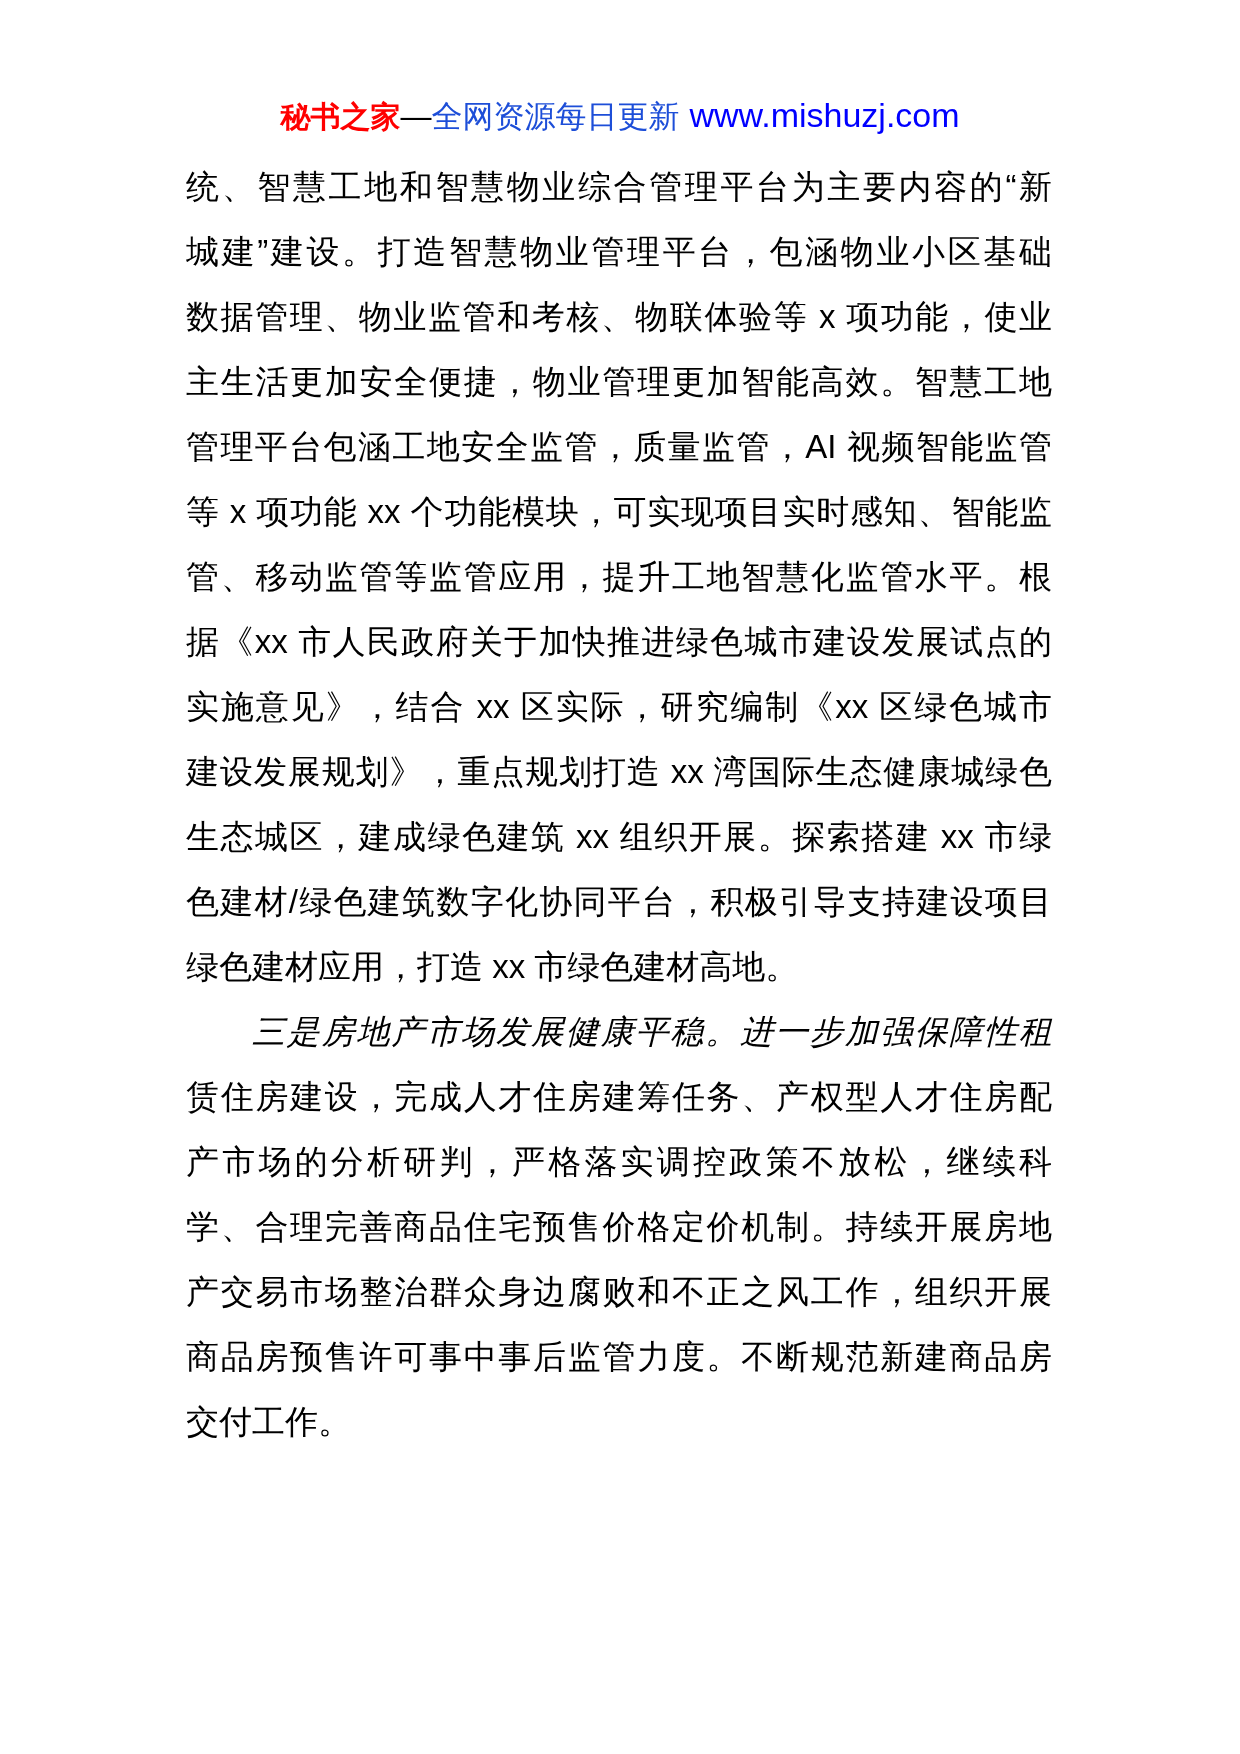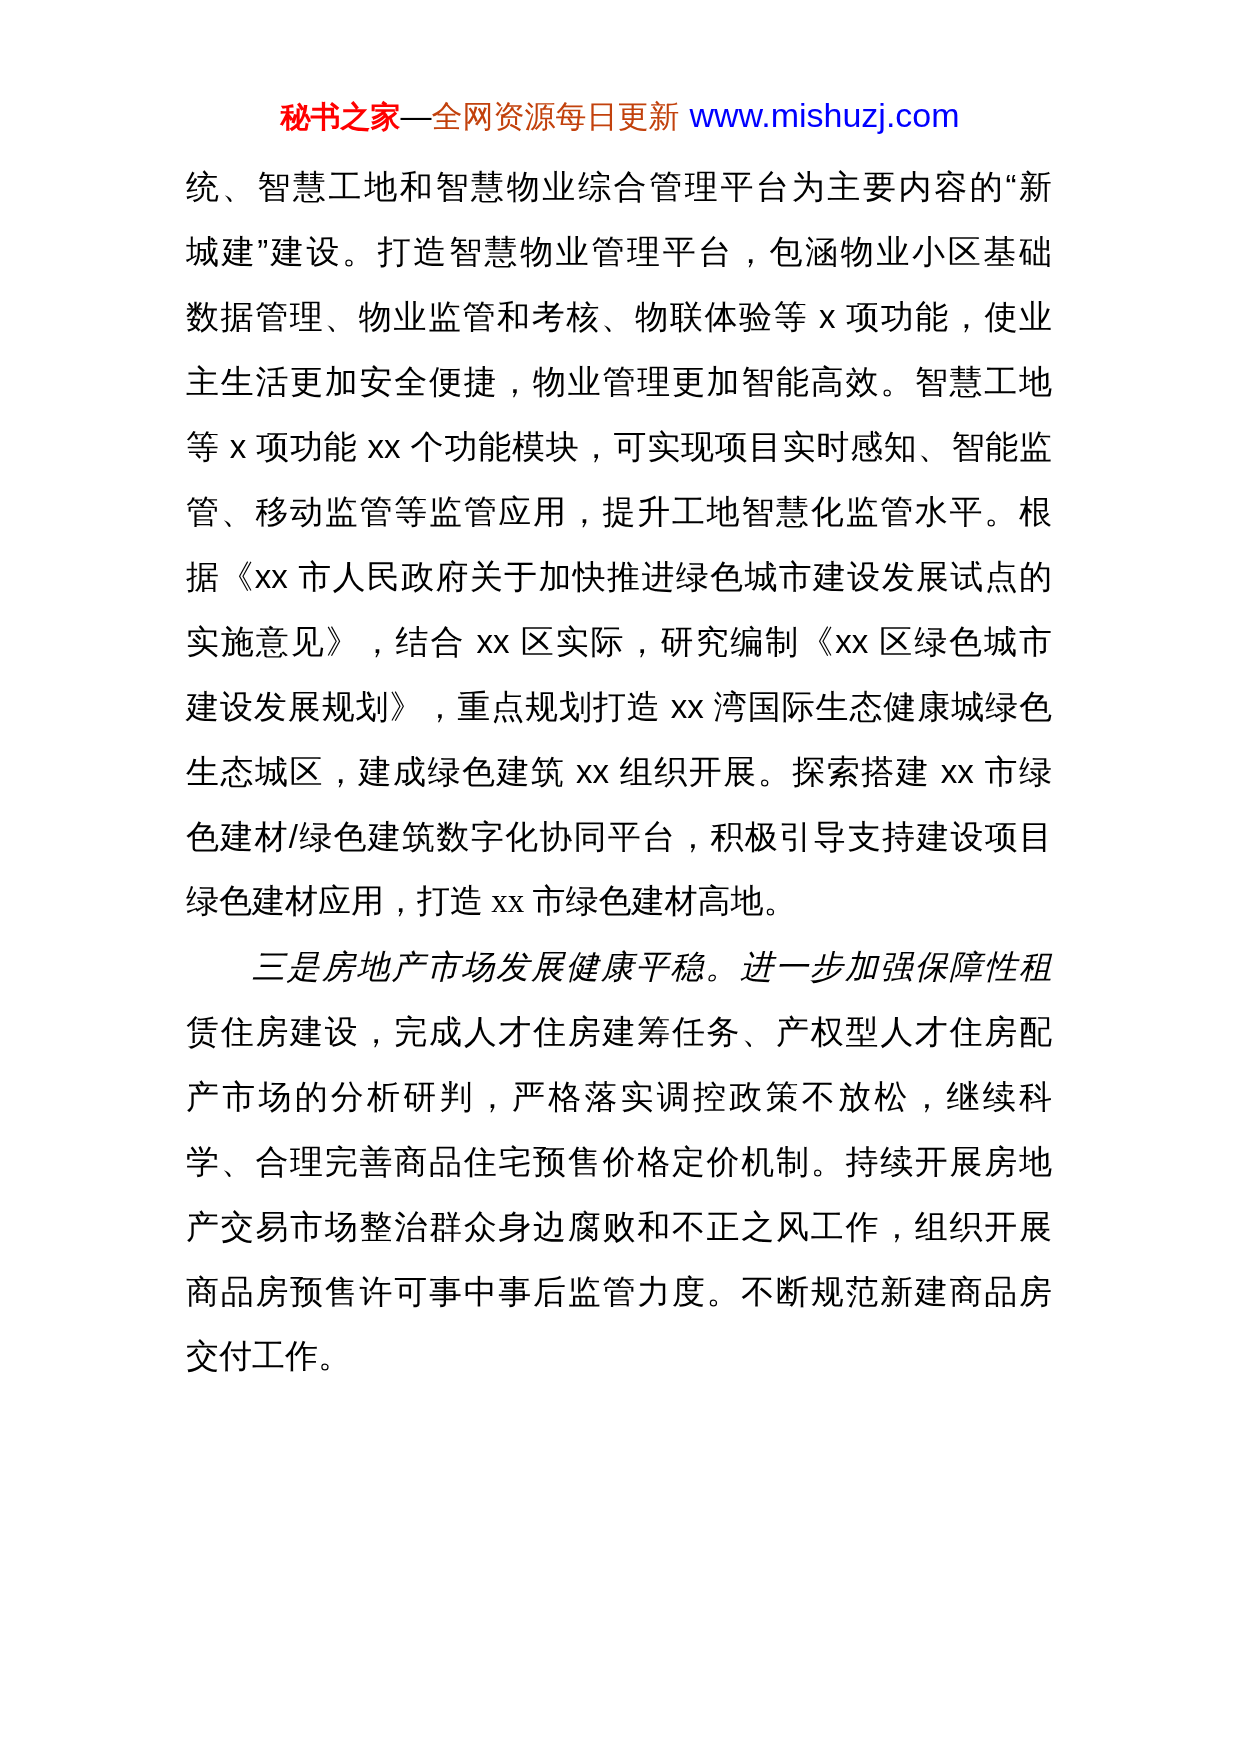--- a/index.html
+++ b/index.html
@@ -55,42 +55,42 @@
     line-height: 65px;
     font-size: 33px;
     text-align: justify;
     text-align-last: justify;
     white-space: nowrap;
     overflow: visible;
   }
   .line.para-last {
     text-align: right;
     text-align-last: left;
-    font-family: Liberation Serif, serif;
   }
   .line.indent {
     text-indent: 66px;
     font-style: italic;
   }
 </style>
 </head>
 <body>
 
 <div class="page" style="background: rgb(255, 255, 255);">
 
   <div class="header">
-    <span class="site-name" style="color: rgb(255, 0, 0);">秘书之家</span><span class="separator" style="color: rgb(0, 0, 0);">—</span><span class="tagline" style="color: #c2410c;">全网资源每日更新</span><span class="url" style="color: rgb(0, 0, 255);">www.mishuzj.com</span>
+    <span class="site-name" style="color: rgb(255, 0, 0);">秘书之家</span><span class="separator" style="color: rgb(0, 0, 0);">—</span><span class="tagline" style="color: #1d4ed8;">全网资源每日更新</span><span class="url" style="color: rgb(0, 0, 255);">www.mishuzj.com</span>
   </div>
 
   <div class="content" style="color: rgb(0, 0, 0);">
       <div>
         <div class="line">统、智慧工地和智慧物业综合管理平台为主要内容的“新</div>
         <div class="line">城建”建设。打造智慧物业管理平台，包涵物业小区基础</div>
         <div class="line">数据管理、物业监管和考核、物联体验等 x 项功能，使业</div>
         <div class="line">主生活更加安全便捷，物业管理更加智能高效。智慧工地</div>
+        <div class="line">管理平台包涵工地安全监管，质量监管，AI 视频智能监管</div>
         <div class="line">等 x 项功能 xx 个功能模块，可实现项目实时感知、智能监</div>
         <div class="line">管、移动监管等监管应用，提升工地智慧化监管水平。根</div>
         <div class="line">据《xx 市人民政府关于加快推进绿色城市建设发展试点的</div>
         <div class="line">实施意见》，结合 xx 区实际，研究编制《xx 区绿色城市</div>
         <div class="line">建设发展规划》，重点规划打造 xx 湾国际生态健康城绿色</div>
         <div class="line">生态城区，建成绿色建筑 xx 组织开展。探索搭建 xx 市绿</div>
         <div class="line">色建材/绿色建筑数字化协同平台，积极引导支持建设项目</div>
         <div class="line para-last">绿色建材应用，打造 xx 市绿色建材高地。</div>
       </div>
       <div>

